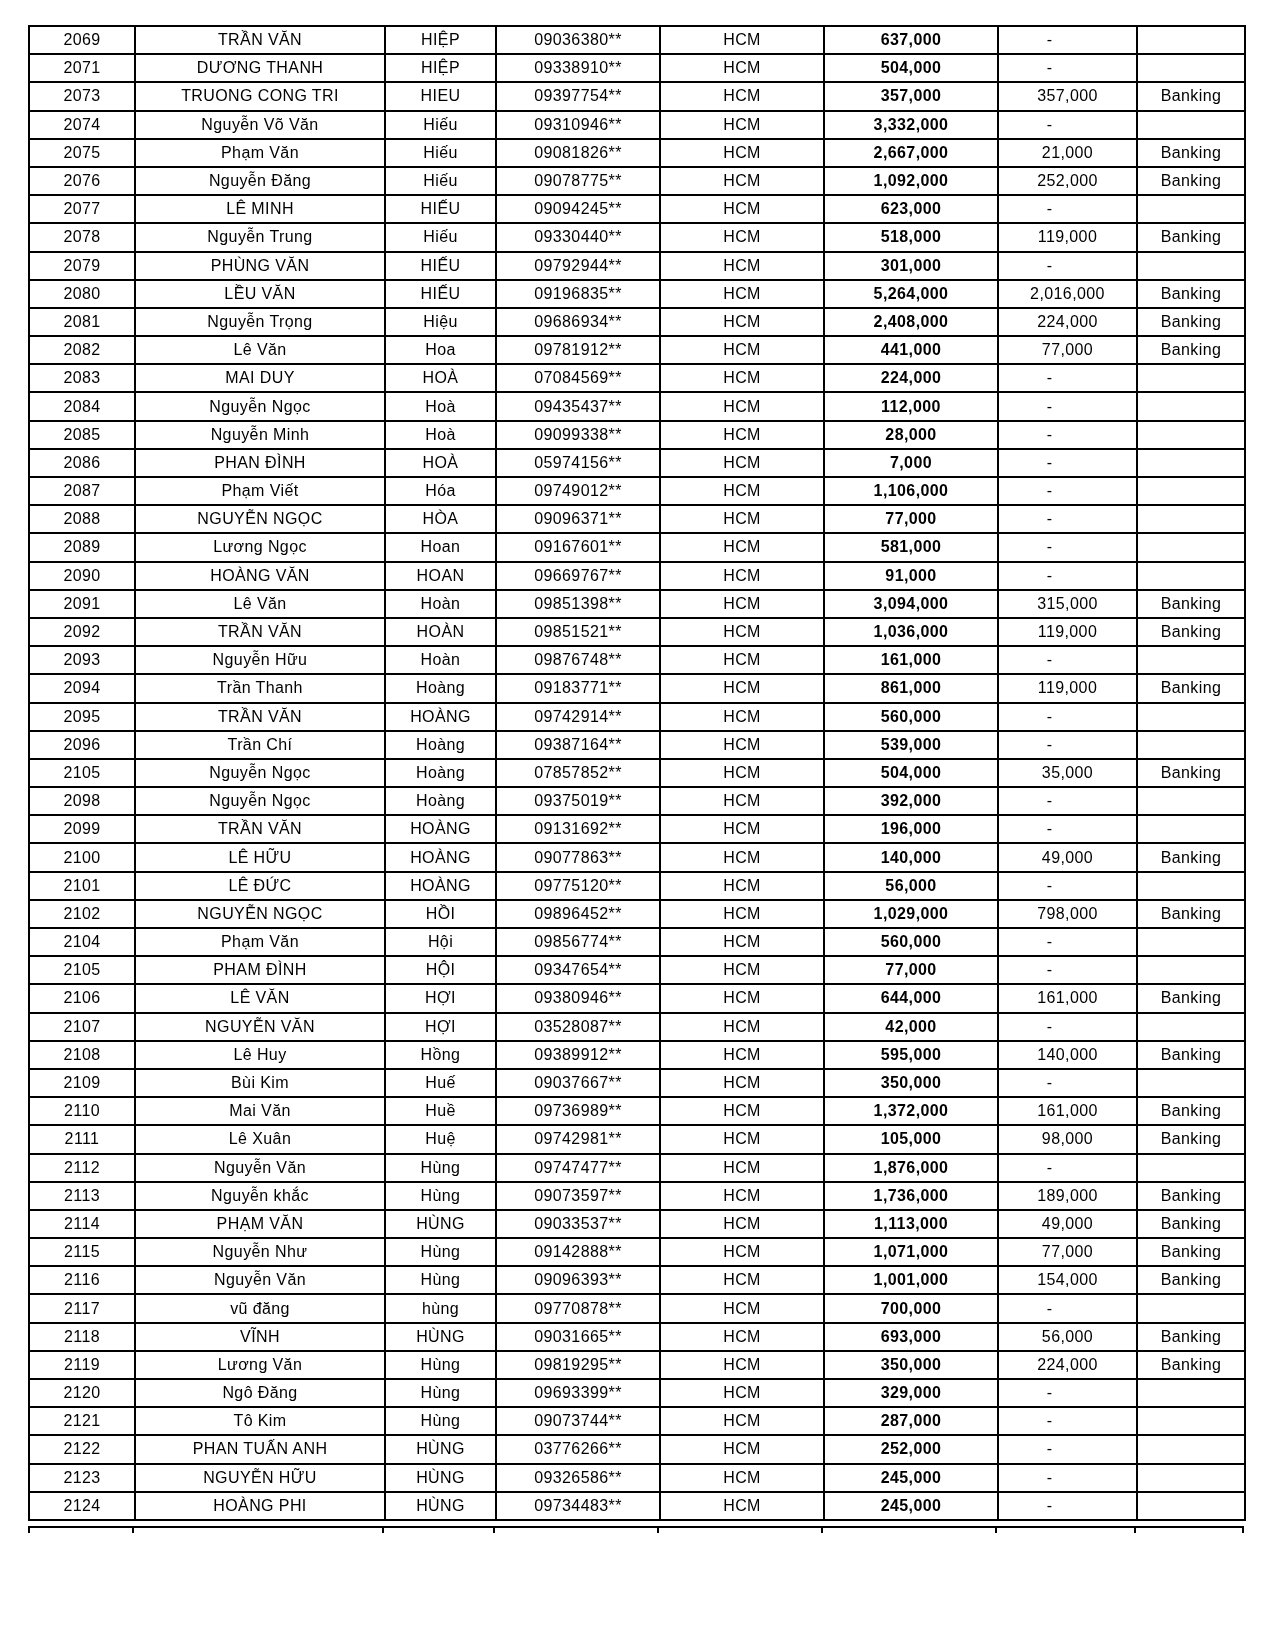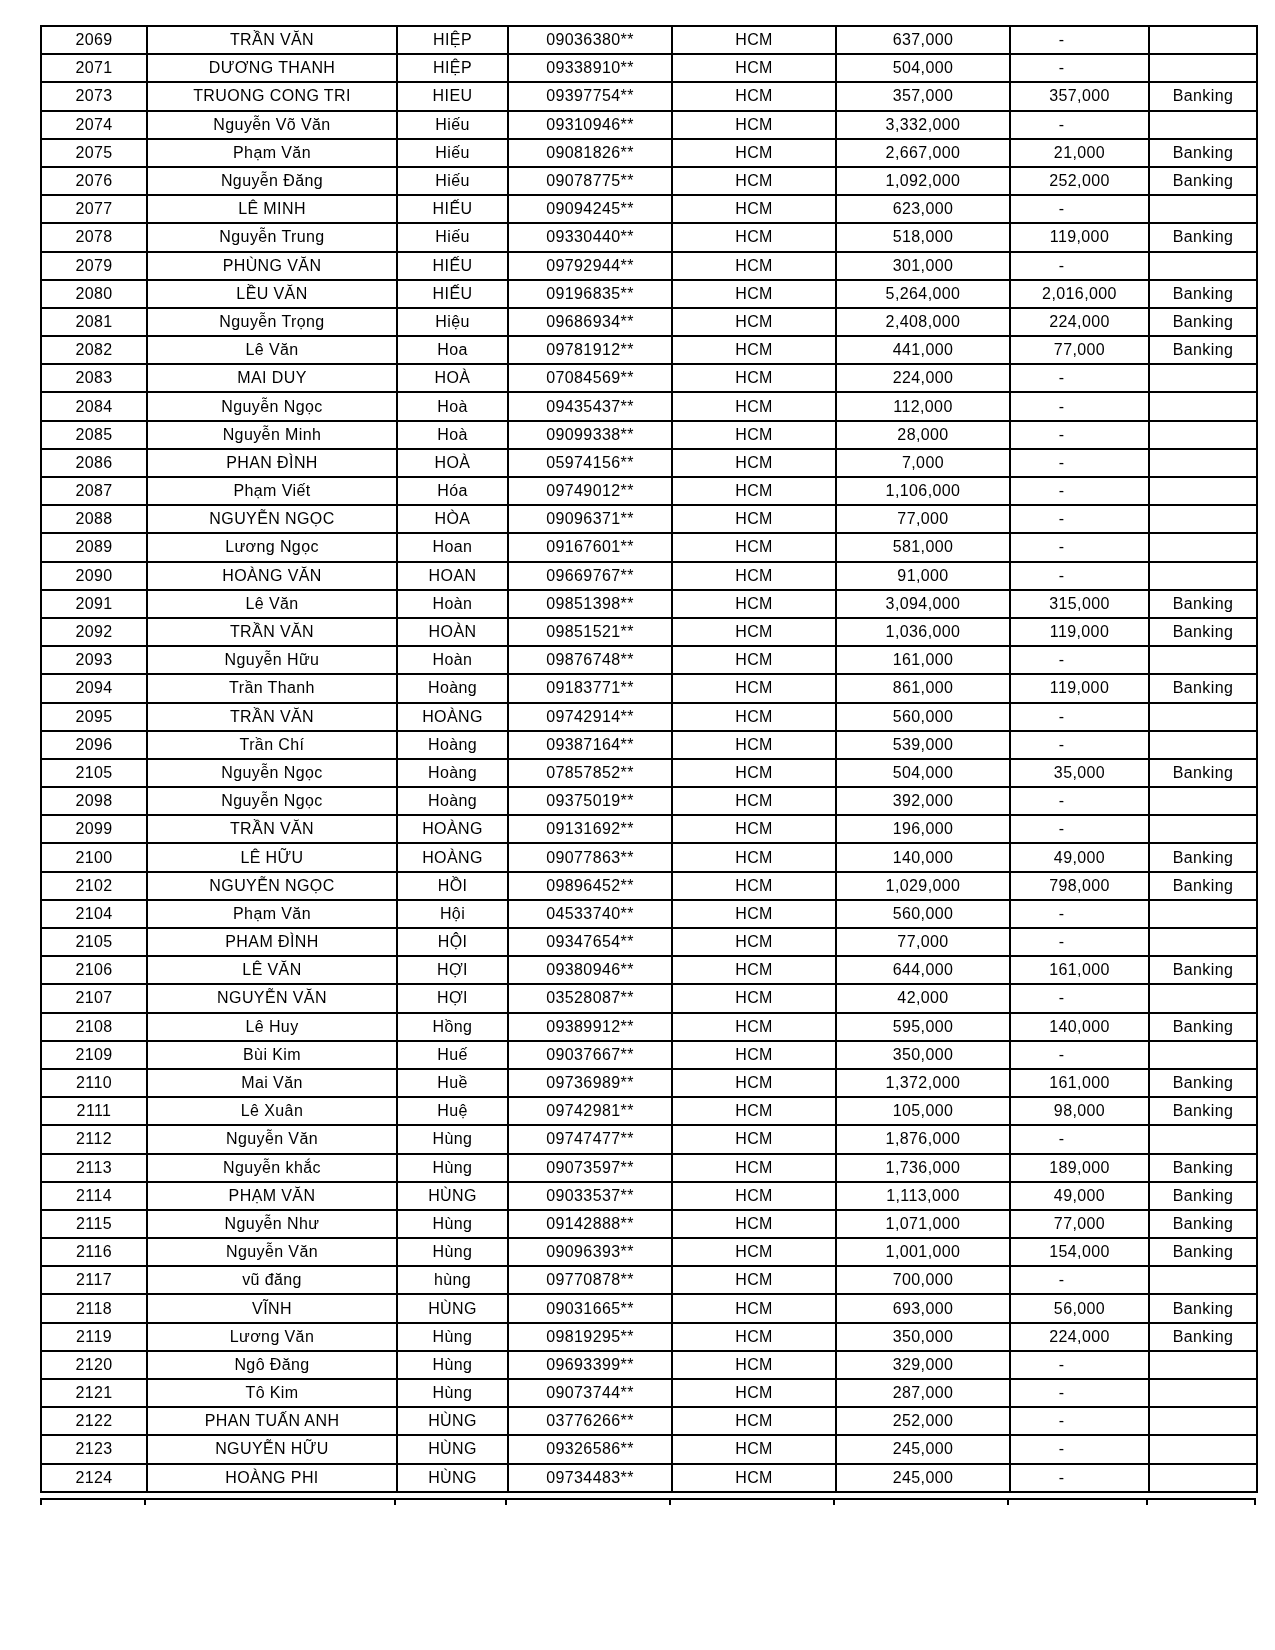--- a/index.html
+++ b/index.html
@@ -10,21 +10,21 @@
   body {
     width: 1275px;
     height: 1650px;
     position: relative;
     font-family: "Liberation Sans", sans-serif;
     color: #000;
     overflow: hidden;
   }
   .sheet {
     position: absolute;
-    left: 40px;
+    left: 28px;
     top: 25px;
     width: 992px;
   }
   table.payments {
     border-collapse: collapse;
     table-layout: fixed;
     width: 1216px;
   }
   table.payments td {
     border: 2px solid #000;
@@ -32,21 +32,21 @@
     font-size: 16px;
     line-height: 26px;
     letter-spacing: 0.4px;
     text-align: center;
     vertical-align: middle;
     padding: 0;
     white-space: nowrap;
     overflow: hidden;
   }
   
-  td.c5 { text-align: right; padding-right: 10px; }
+  td.c5 { text-align: right; padding-right: 10px; font-weight: bold; }
   td.c6 { text-align: right; padding-right: 12px; }
   td.c6.dash { padding-right: 36px; }
   
   .cont {
     position: relative;
     margin-top: 5px;
     width: 1216px;
     height: 6px;
     border-top: 2px solid #000;
   }
@@ -368,34 +368,44 @@
           <td class="c0">2100</td>
           <td class="c1">LÊ HỮU</td>
           <td class="c2">HOÀNG</td>
           <td class="c3">09077863**</td>
           <td class="c4">HCM</td>
           <td class="c5">140,000</td>
           <td class="c6">49,000</td>
           <td class="c7">Banking</td>
         </tr>
         <tr>
+          <td class="c0">2101</td>
+          <td class="c1">LÊ ĐỨC</td>
+          <td class="c2">HOÀNG</td>
+          <td class="c3">09775120**</td>
+          <td class="c4">HCM</td>
+          <td class="c5">56,000</td>
+          <td class="c6 dash">-</td>
+          <td class="c7"></td>
+        </tr>
+        <tr>
           <td class="c0">2102</td>
           <td class="c1">NGUYỄN NGỌC</td>
           <td class="c2">HỒI</td>
           <td class="c3">09896452**</td>
           <td class="c4">HCM</td>
           <td class="c5">1,029,000</td>
           <td class="c6">798,000</td>
           <td class="c7">Banking</td>
         </tr>
         <tr>
           <td class="c0">2104</td>
           <td class="c1">Phạm Văn</td>
           <td class="c2">Hội</td>
-          <td class="c3">04533740**</td>
+          <td class="c3">09856774**</td>
           <td class="c4">HCM</td>
           <td class="c5">560,000</td>
           <td class="c6 dash">-</td>
           <td class="c7"></td>
         </tr>
         <tr>
           <td class="c0">2105</td>
           <td class="c1">PHAM ĐÌNH</td>
           <td class="c2">HỘI</td>
           <td class="c3">09347654**</td>

